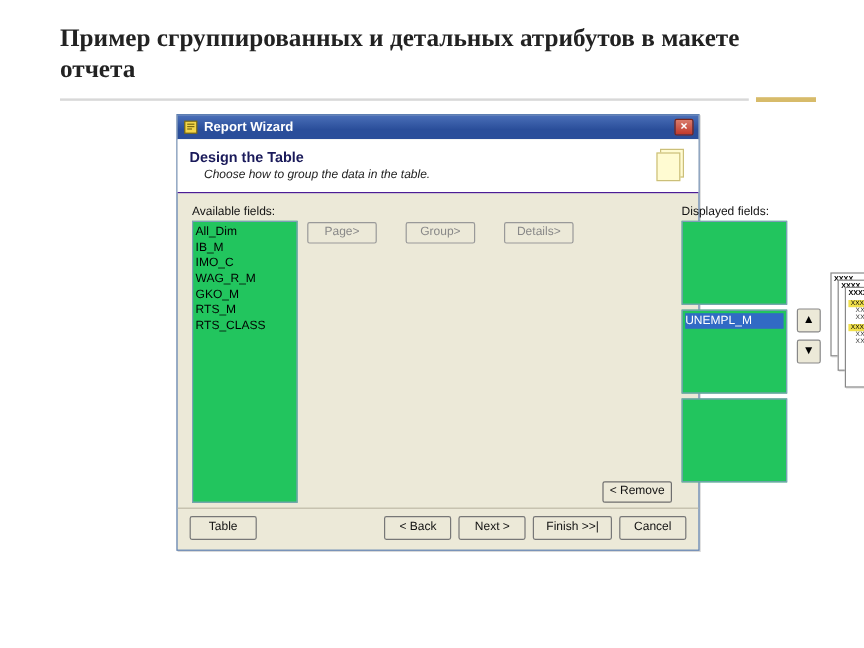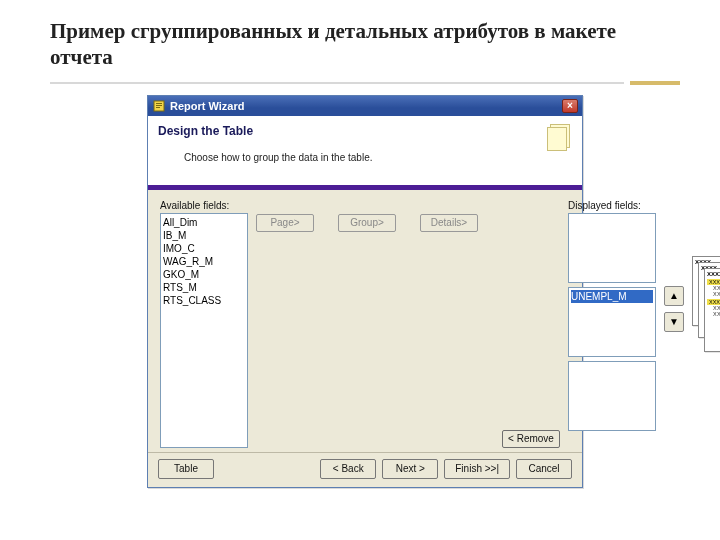--- a/index.html
+++ b/index.html
@@ -11,33 +11,33 @@
   .rule .gap { width: 6px; }
   .rule .gold { width: 50px; background: #d7bb6a; height: 4px; }
 
   .window { width: 436px; margin: 0 auto; border: 1px solid #5d7fb2; background: #ece9d8; box-shadow: 1px 1px 0 rgba(0,0,0,0.15); }
   .titlebar { display: flex; align-items: center; height: 20px; background: linear-gradient(#4a6fb8, #2a4e9a 60%, #2a4e9a); color: #fff; padding: 0 4px; font-size: 11px; }
   .titlebar-icon { width: 14px; height: 14px; margin-right: 4px; display: inline-flex; align-items: center; justify-content: center; }
   .titlebar-text { flex: 1; font-weight: bold; }
   .win-close { width: 16px; height: 14px; background: linear-gradient(#d97b6b,#c0392b); border: 1px solid #7a2318; border-radius: 2px; display: flex; align-items: center; justify-content: center; }
   .win-close span { color: #fff; font-size: 10px; font-weight: bold; line-height: 1; }
 
-  .header-strip { background: #fff; border-bottom: 5px solid #4c1d95; padding: 8px 10px; display: flex; }
+  .header-strip { background: #fff; border-bottom: 1px solid #4c1d95; padding: 8px 10px; display: flex; }
   .header-text h2 { margin: 0 0 2px 0; font-size: 12px; color: #1a1a5a; font-weight: bold; }
-  .header-text p { margin: 14px; font-size: 10px; color: #222; padding-left: 12px; }
+  .header-text p { margin: 0; font-size: 10px; color: #222; padding-left: 12px; font-style: italic; }
   .header-icon { margin-left: auto; width: 28px; height: 28px; }
   .note-icon { width: 28px; height: 28px; position: relative; }
   .note-icon .sheet { position: absolute; width: 20px; height: 24px; background: #fffbd2; border: 1px solid #cbbf79; }
   .note-icon .s1 { top: 0; left: 6px; }
   .note-icon .s2 { top: 3px; left: 3px; }
 
   .body { padding: 10px 12px 4px 12px; display: flex; gap: 8px; }
   .col { display: flex; flex-direction: column; }
   .lbl { font-size: 10px; color: #111; margin-bottom: 2px; }
-  .listbox { background: #ffffff; border: 1px solid #7f9db9; width: 88px; font-size: 10px; padding: 2px; }
+  .listbox { background: #22c55e; border: 1px solid #7f9db9; width: 88px; font-size: 10px; padding: 2px; }
   .listbox.tall { height: 235px; }
   .listbox.short { height: 70px; }
   .listbox .item { line-height: 13px; white-space: nowrap; }
   .listbox .item.sel { background: #316ac5; color: #fff; }
 
   .btncol { display: flex; flex-direction: row; gap: 24px; padding-top: 14px; }
   .wbtn { width: 58px; height: 18px; font-size: 10px; background: #ece9d8; border: 1px solid #999; border-radius: 2px; display: flex; align-items: center; justify-content: center; color: #888; }
   .wbtn.enabled { color: #111; border-color: #6e6e6e; }
 
   .right-lists { display: flex; flex-direction: column; gap: 4px; }

